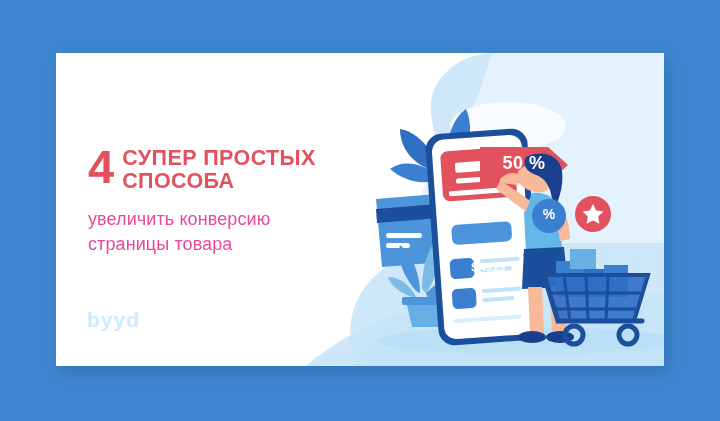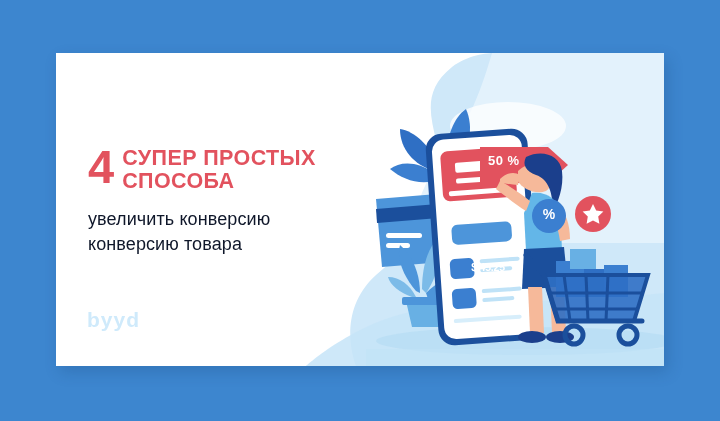--- a/index.html
+++ b/index.html
@@ -58,39 +58,39 @@
     font-weight: bold;
     color: #e2525e;
     letter-spacing: 0.4px;
   }
   .subhead {
     margin-top: 14px;
   }
   .subhead div {
     font-size: 18px;
     line-height: 25px;
-    color: #0f172a;
+    color: #ec4899;
     letter-spacing: 0.1px;
   }
   #logo {
     position: absolute;
     left: 31px;
     top: 255px;
     font-size: 21px;
     font-weight: bold;
     letter-spacing: 1px;
     color: #cfeafb;
   }
   .pct-badge-text {
     position: absolute;
     left: 432px;
     top: 100px;
     width: 72px;
-    text-align: left;
-    font-size: 13px;
+    text-align: center;
+    font-size: 18px;
     font-weight: bold;
     color: #ffffff;
     letter-spacing: 0.5px;
   }
   .price-chip-text {
     position: absolute;
     left: 404px;
     top: 178px;
     width: 56px;
     text-align: center;
@@ -243,20 +243,20 @@
     <div id="text-block">
       <div class="headline-row">
         <div class="big-number">4</div>
         <div class="headline-lines">
           <div>СУПЕР ПРОСТЫХ</div>
           <div>СПОСОБА</div>
         </div>
       </div>
       <div class="subhead">
         <div>увеличить конверсию</div>
-        <div>конверсию товара</div>
+        <div>страницы товара</div>
       </div>
     </div>
 
     <div id="logo">byyd</div>
 
   </div>
 </div>
 
 </body></html>

